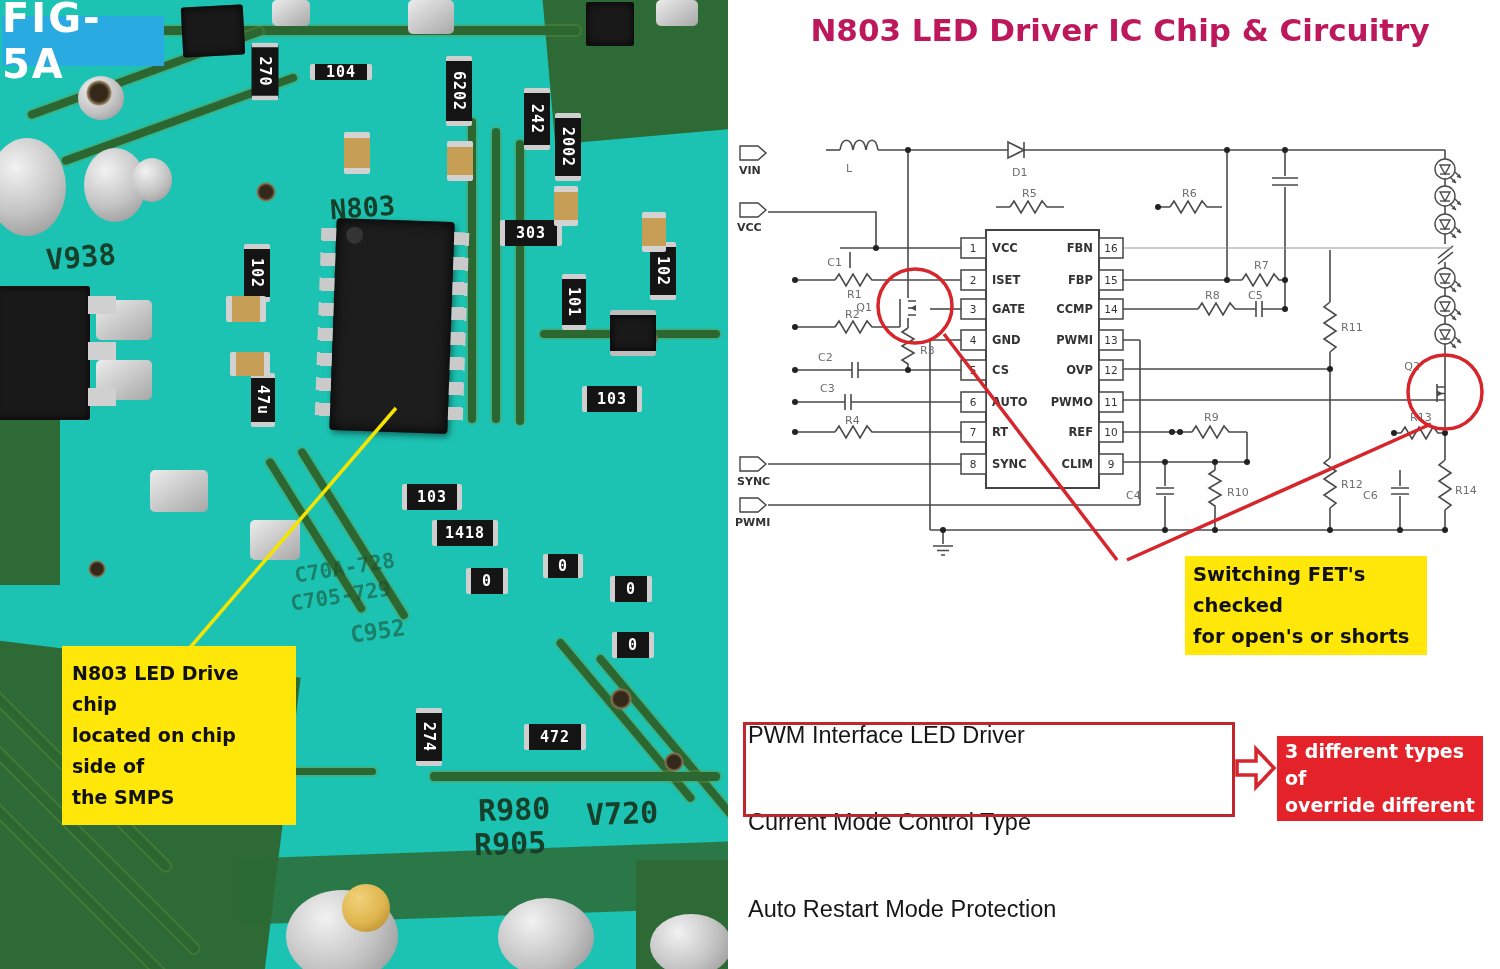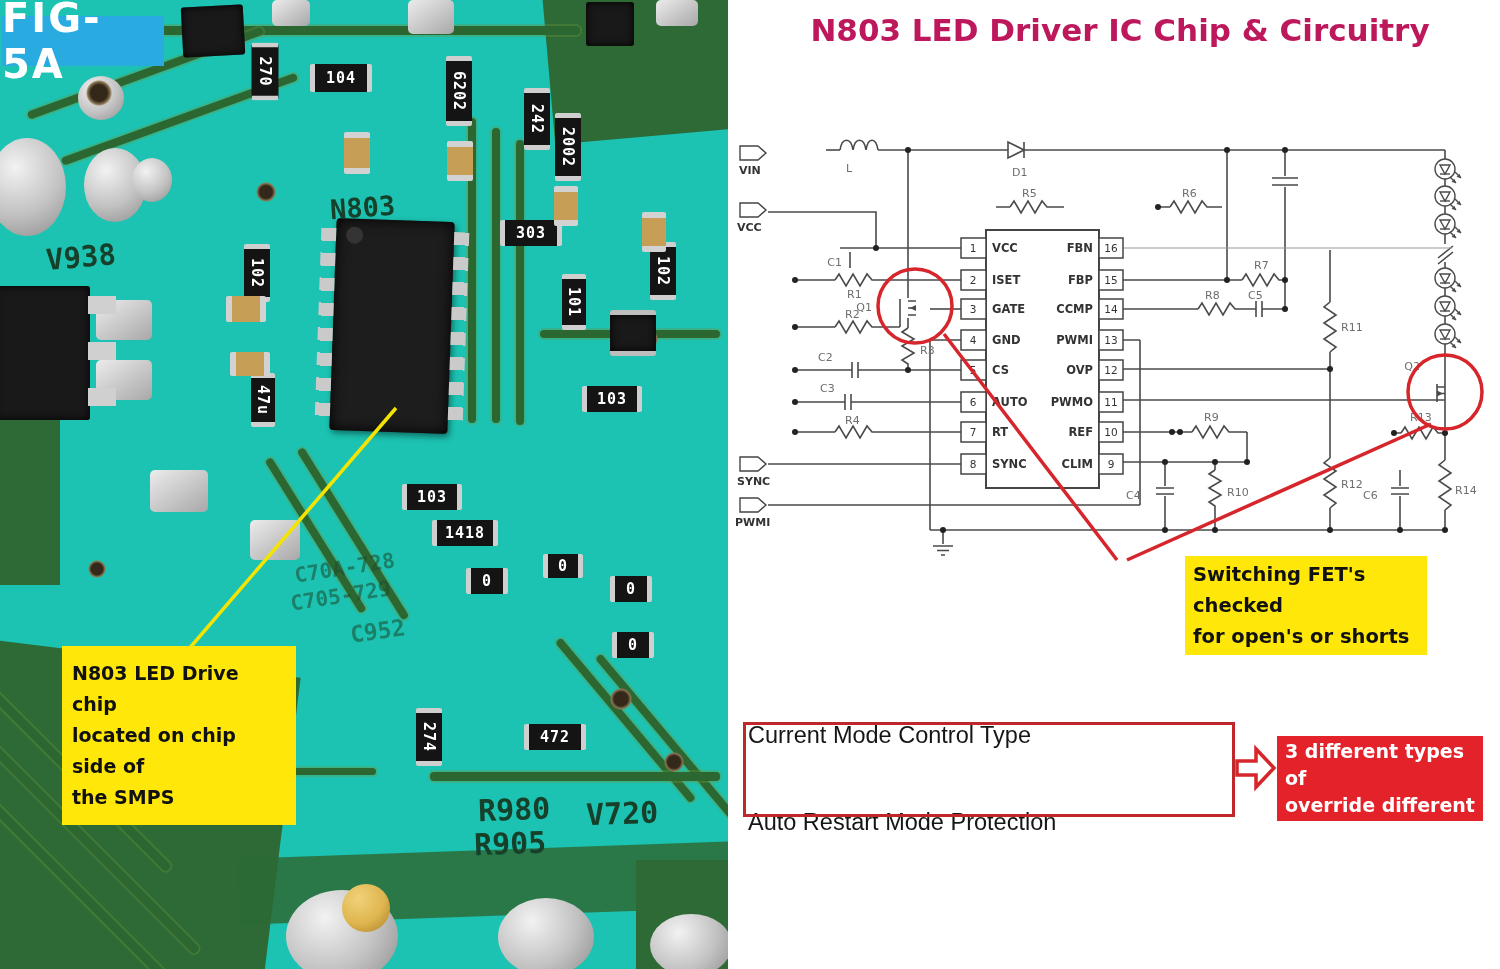--- a/index.html
+++ b/index.html
@@ -102,21 +102,21 @@
     <div class="blk" style="left:610px;top:310px;width:46px;height:36px;border-bottom:5px solid #bdbdbd;border-top:5px solid #bdbdbd;"></div>
 
     <div class="abs" style="left:333px;top:220px;width:118px;height:212px;transform:rotate(2deg);">
       <div class="abs" style="left:0;top:0;width:118px;height:212px;background:#1d1d1d;border-radius:4px;box-shadow:inset 0 0 14px #000,2px 3px 6px rgba(0,0,0,.45);"></div>
       <div class="abs" style="left:10px;top:8px;width:17px;height:17px;border-radius:50%;background:#343434;"></div>
       <div class="abs" style="left:-15px;top:10px;width:15px;height:196px;background:repeating-linear-gradient(180deg,#cacaca 0 13px,rgba(0,0,0,0) 13px 25px);"></div>
       <div class="abs" style="left:118px;top:10px;width:15px;height:196px;background:repeating-linear-gradient(180deg,#cacaca 0 13px,rgba(0,0,0,0) 13px 25px);"></div>
     </div>
 
     <div class="rchip" style="left:236px;top:58px;width:48px;height:27px;transform:rotate(90deg);">270</div>
-    <div class="rchip" style="left:310px;top:64px;width:52px;height:28px;">104</div>
+    <div class="rchip" style="left:310px;top:64px;width:52px;height:16px;">104</div>
     <div class="rchip" style="left:424px;top:78px;width:60px;height:26px;transform:rotate(90deg);">6202</div>
     <div class="rchip" style="left:506px;top:106px;width:52px;height:26px;transform:rotate(90deg);">242</div>
     <div class="rchip" style="left:534px;top:134px;width:58px;height:26px;transform:rotate(90deg);">2002</div>
     <div class="rchip" style="left:500px;top:220px;width:52px;height:26px;">303</div>
     <div class="rchip" style="left:228px;top:260px;width:48px;height:26px;transform:rotate(90deg);">102</div>
     <div class="rchip" style="left:634px;top:258px;width:48px;height:26px;transform:rotate(90deg);">102</div>
     <div class="rchip" style="left:546px;top:290px;width:46px;height:24px;transform:rotate(90deg);">101</div>
     <div class="rchip" style="left:582px;top:386px;width:50px;height:26px;">103</div>
     <div class="rchip" style="left:402px;top:484px;width:50px;height:26px;">103</div>
     <div class="rchip" style="left:432px;top:520px;width:56px;height:26px;">1418</div>
@@ -375,20 +375,21 @@
       <line x1="1431" y1="424" x2="1127" y2="560"></line>
     </g>
   </svg>
 
   <div id="fet-note">
     <div>Switching FET's checked</div>
     <div>for open's or shorts</div>
   </div>
 
   <div class="feat">
+    <div class="fline">PWM Interface LED Driver</div>
     <div class="fline">Current Mode Control Type</div>
     <div class="fline">Auto Restart Mode Protection</div>
     
     
     
     
     
     
     
   </div>

